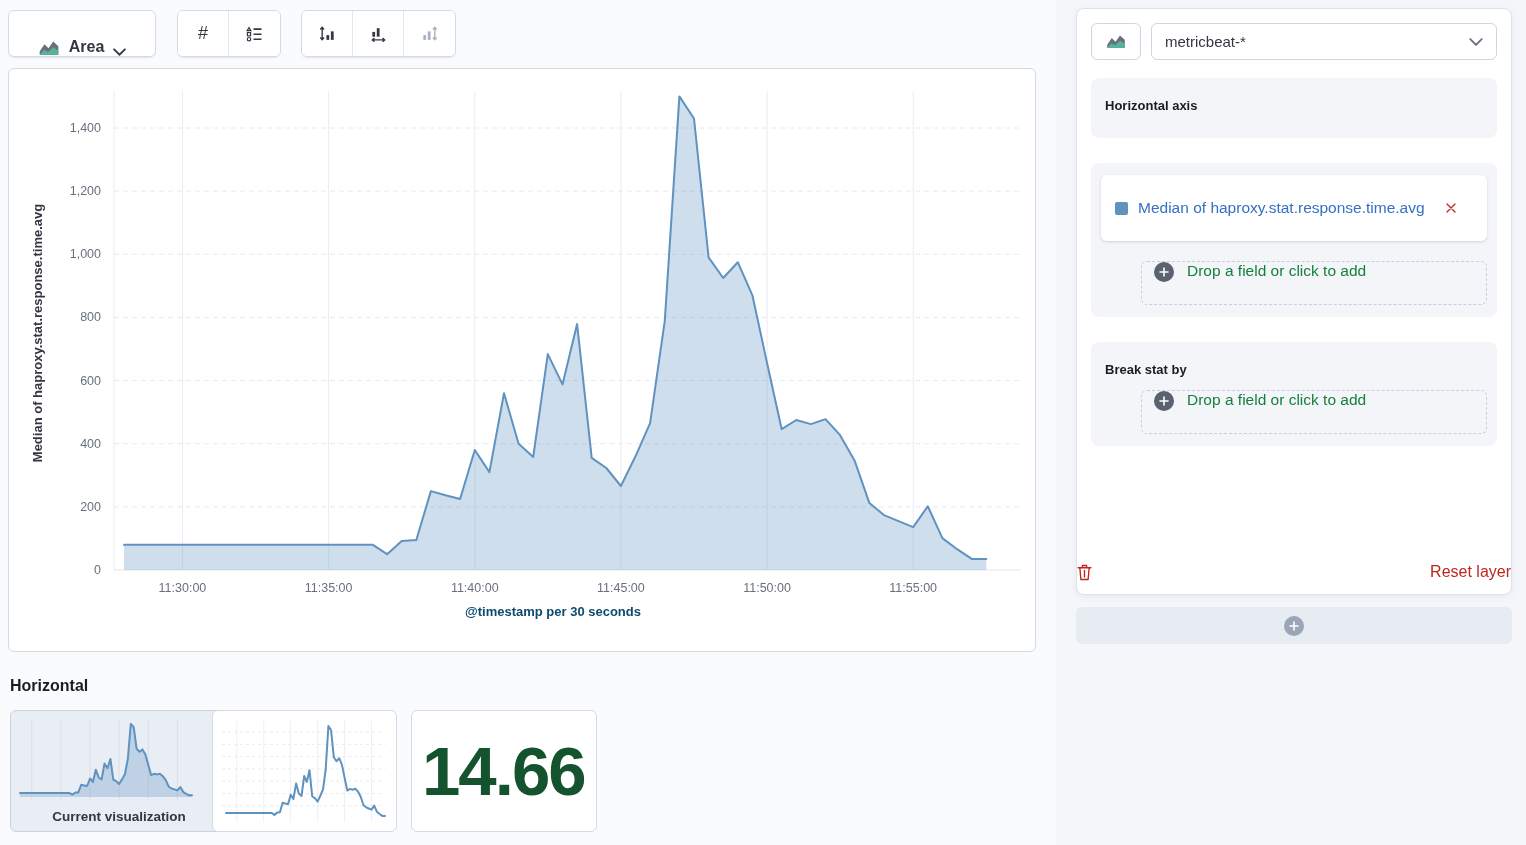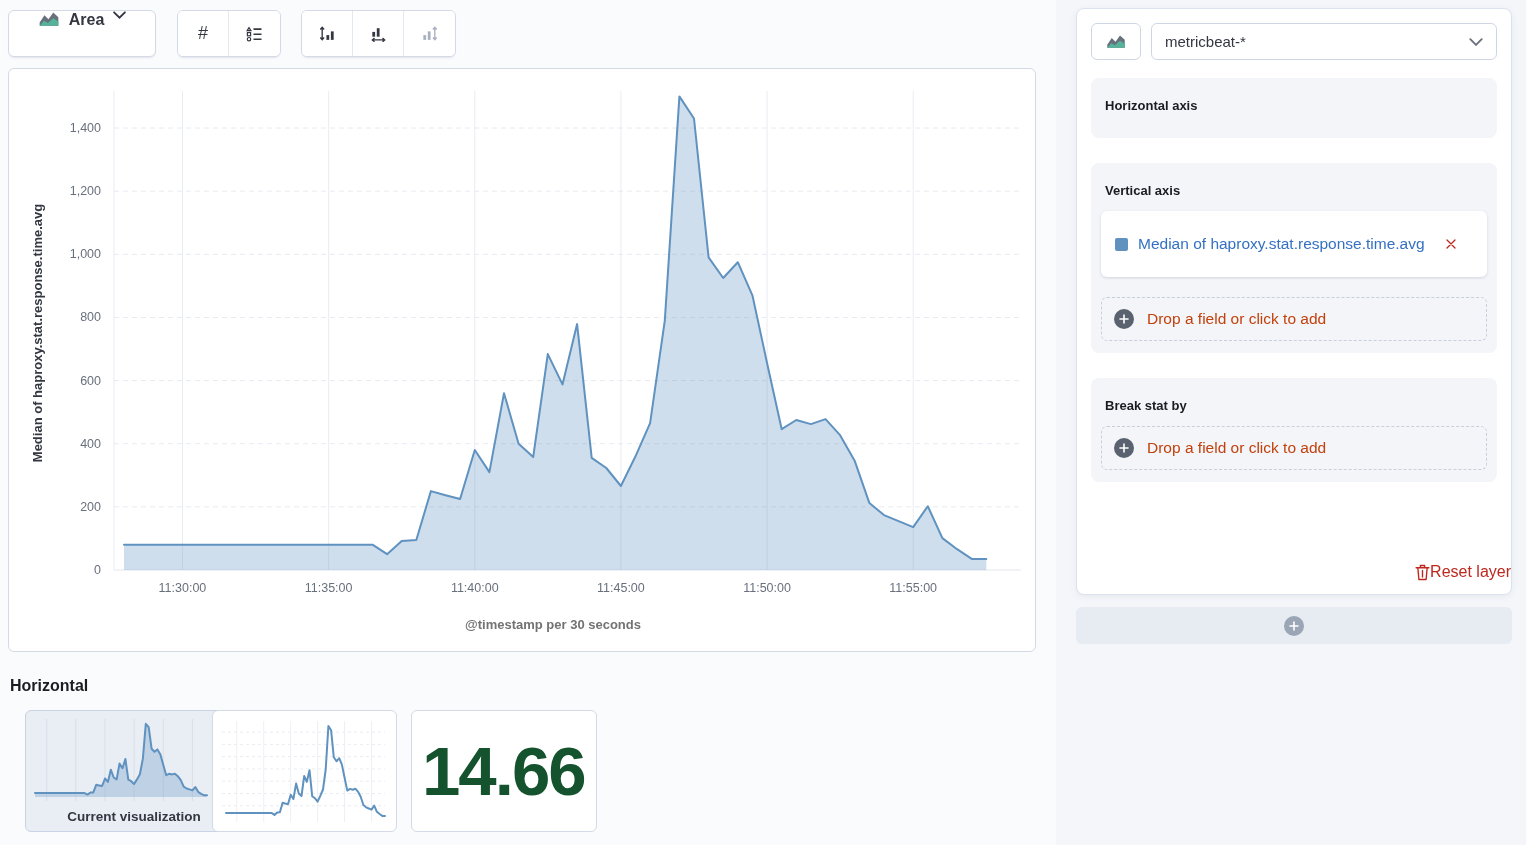--- a/index.html
+++ b/index.html
@@ -14,21 +14,21 @@
   svg { display:block; font-family: inherit; }
 
   
   .main { position:absolute; left:0; top:0; width:1056px; height:845px; }
 
   
   .tb-btn, .btn-group {
     background:#fff; border:1px solid #d3dae6; border-radius:6px;
     box-shadow: 0 2px 2px -1px rgba(152,162,179,.25);
   }
-  .tb-btn { display:flex; align-items:flex-start; justify-content:center; cursor:pointer; }
+  .tb-btn { display:flex; align-items:flex-end; justify-content:center; cursor:pointer; }
   .chart-type-btn { position:absolute; left:8px; top:10px; width:148px; height:47px; gap:9px; }
   .chart-type-btn .ct-label { font-size:16px; font-weight:700; color:#343741; }
   .btn-group { position:absolute; top:10px; height:47px; display:flex; overflow:hidden; }
   .btn-group.g2 { left:177px; }
   .btn-group.g3 { left:301px; }
   .btn-group .grp-btn {
     width:51px; height:100%; display:flex; align-items:center; justify-content:center;
     background:#fff; border:none; border-right:1px solid #e3e8f0; cursor:pointer;
   }
   .btn-group .grp-btn:last-child { border-right:none; }
@@ -38,32 +38,32 @@
   .chart-panel {
     position:absolute; left:8px; top:68px; width:1028px; height:584px;
     background:#fff; border:1px solid #d3dae6; border-radius:6px;
   }
   #main-chart { position:absolute; left:0; top:0; }
   .y-title {
     position:absolute; left:28px; top:264px; transform:translate(-50%,-50%) rotate(-90deg);
     white-space:nowrap; font-size:13px; font-weight:700; color:#343741;
   }
   .x-title {
-    position:absolute; left:544px; top:555px; transform:translate(-50%,-50%);
-    white-space:nowrap; font-size:13px; font-weight:700; color:#737373;
+    position:absolute; left:544px; top:542px; transform:translate(-50%,-50%);
+    white-space:nowrap; font-size:13px; font-weight:700; color:#0c4a6e;
   }
 
   
   .sug-title { position:absolute; left:10px; top:677px; font-size:16px; font-weight:700; color:#1a1c21; }
   .sug-card {
     position:absolute; top:710px; height:122px; background:#fff;
     border:1px solid #d3dae6; border-radius:6px; cursor:pointer;
   }
   .sug-card.selected { background:#e9edf4; border-color:#c9d3e3; }
-  .sug-card.c1 { left:25px;  width:218px; }
+  .sug-card.c1 { left:10px;  width:218px; }
   .sug-card.c2 { left:212px; width:185px; }
   .sug-card.c3 { left:411px; width:186px; overflow:hidden; }
   #mini-area { position:absolute; left:1px; top:6px; }
   #mini-line { position:absolute; left:1px; top:2px; }
   .sug-label {
     position:absolute; left:0; right:0; bottom:7px; text-align:center;
     font-size:13.5px; font-weight:700; color:#343741;
   }
   .metric-value {
     position:absolute; left:10px; top:50%; transform:translateY(-50%);
@@ -96,31 +96,31 @@
   .dimension.tall { min-height:66px; }
   .dim-label { flex:1; font-size:15.5px; color:#3470c3; line-height:26px; }
   .dim-label.wrap { max-width:288px; word-break:break-all; }
   .swatch { width:13px; height:13px; border-radius:2px; flex:none; }
   .remove-btn {
     width:30px; height:30px; display:flex; align-items:center; justify-content:center;
     background:none; border:none; cursor:pointer; flex:none;
   }
   .dropzone {
     border:1px dashed #c7cfdd; border-radius:6px; height:44px; margin-top:20px;
-    display:flex; align-items:center; gap:13px; padding:0 12px;
-    color:#c2410c; font-size:15.5px; cursor:pointer; background:transparent;
+    display:flex; align-items:flex-start; gap:13px; padding:0 12px;
+    color:#15803d; font-size:15.5px; cursor:pointer; background:transparent;margin-left:40px;
   }
   .section.s3 .dropzone { margin-top:0; }
   .plus-circle {
     width:20px; height:20px; border-radius:50%; background:#5a6270; flex:none;
     display:flex; align-items:center; justify-content:center;
   }
   .reset-layer {
     position:absolute; left:0; right:0; bottom:13px; margin:auto;
-    display:flex; align-items:center; justify-content:flex-end; 
+    display:flex; align-items:center; justify-content:space-between; 
     background:none; border:none; color:#bd271e; font-size:16px;
     font-family:"Liberation Sans",sans-serif; cursor:pointer;
   }
   .add-layer {
     position:absolute; left:20px; top:607px; width:436px; height:37px;
     background:#e7ebf2; border:none; border-radius:6px; cursor:pointer;
     display:flex; align-items:center; justify-content:center;
   }
   .plus-circle.gray { background:#9aa5b5; }
 </style>
@@ -286,21 +286,20 @@
             </svg>
         </span>
       </div>
     </div>
 
     <div class="section">
       <div class="sec-title">Horizontal axis</div>
     </div>
 
     <div class="section">
-      <div class="sec-title">Vertical axis</div>
       <div class="dimension tall">
         <span class="swatch" style="background: rgb(96, 146, 192);"></span>
         <span class="dim-label wrap">Median of haproxy.stat.response.time.avg</span>
         <button class="remove-btn">
           <span>
             <svg width="12" height="12" viewBox="0 0 12 12">
                 <path d="M2 2 L10 10 M10 2 L2 10" stroke="#BD271E" stroke-width="1.3" stroke-linecap="round"></path>
               </svg>
           </span>
         </button>

